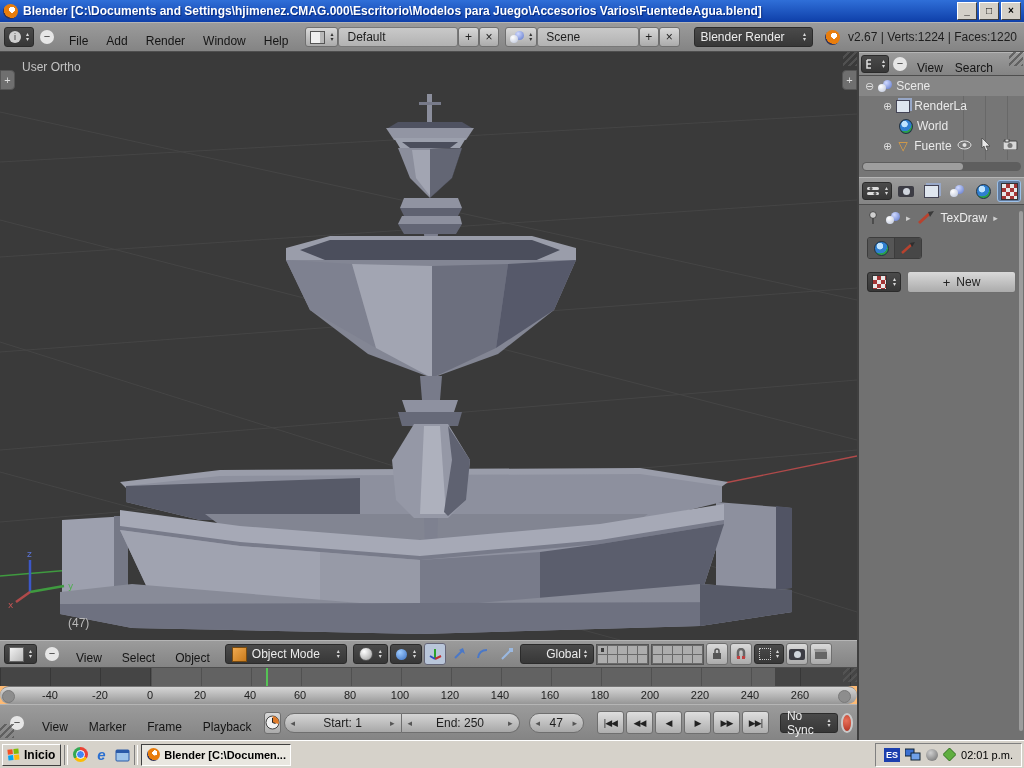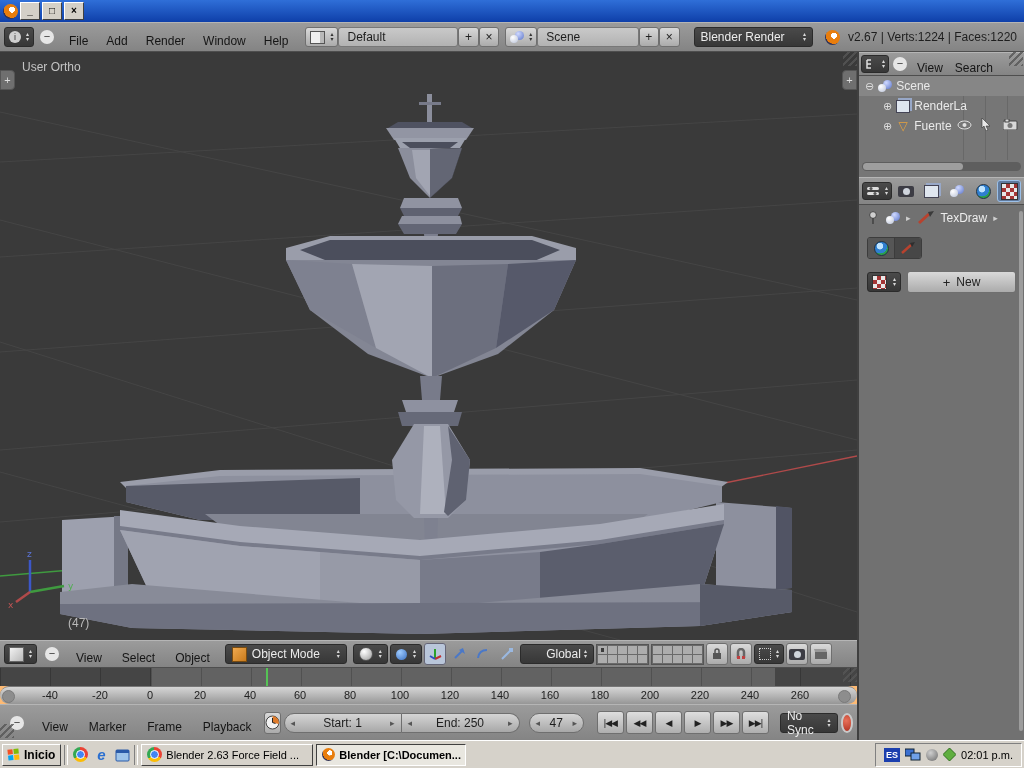--- a/index.html
+++ b/index.html
@@ -116,20 +116,21 @@
   .separator{width:2px;height:20px;border-left:1px solid #808080;border-right:1px solid #fff;}
   svg text{font-family:"DejaVu Sans",sans-serif;}
 </style>
 </head>
 <body>
 
 <div id="screen">
 
   <div id="titlebar">
     <span class="blogo"></span>
+    <span class="ttext">Blender [C:\Documents and Settings\hjimenez.CMAG.000\Escritorio\Modelos para Juego\Accesorios Varios\FuentedeAgua.blend]</span>
     <span class="winbtn">_</span>
     <span class="winbtn">□</span>
     <span class="winbtn">×</span>
   </div>
 
   <div id="topheader" class="bar">
     <span class="dd" style="padding:0 4px;gap:2px">
       <span style="width:12px;height:12px;border-radius:50%;background:#cfcfcf;color:#333;font-size:9px;line-height:12px;text-align:center">i</span>
       <span class="spin light">
           <span>▴</span>
@@ -493,20 +494,26 @@
           </span>
         <span>Scene</span>
       </div>
       <div class="orow" style="padding-left:24px">
         <span style="color:#ddd;font-size:11px">⊕</span>
         <span class="oicon">
             <span class="photos"></span>
           </span>
         <span>RenderLa</span>
       </div>
+      <div class="orow" style="padding-left:40px">
+        <span class="oicon">
+            <span class="globe"></span>
+          </span>
+        <span>World</span>
+      </div>
       <div class="orow" style="padding-left:24px">
         <span style="color:#ddd;font-size:11px">⊕</span>
         <span class="oicon" style="color:#e8a33d;font-size:12px">
             <span>▽</span>
           </span>
         <span>Fuente</span>
         <span style="position:absolute;left:98px">
           <svg width="15" height="10">
               <ellipse cx="7.5" cy="5" rx="6.5" ry="4" fill="none" stroke="#e0e0e0"></ellipse>
               <circle cx="7.5" cy="5" r="2" fill="#e0e0e0"></circle>
@@ -620,24 +627,20 @@
         <span class="chrome"></span>
       </span>
     <span class="qicon" style="color:#2a6fd0;font-weight:bold;font-style:italic;font-size:15px">e</span>
     <span class="qicon">
       <svg width="15" height="14">
           <rect x="1" y="2" width="13" height="11" rx="1" fill="#9ec4ea" stroke="#2a5aa8"></rect>
           <rect x="1" y="2" width="13" height="3" fill="#2a5aa8"></rect>
         </svg>
     </span>
     <span class="separator"></span>
-    <span class="tbtn" style="width:172px">
-      <span class="chrome" style="flex:0 0 auto"></span>
-      <span>Blender 2.63 Force Field ...</span>
-    </span>
     <span class="tbtn active" style="width:150px">
       <span class="blogo" style="width:13px;height:13px;flex:0 0 auto"></span>
       <span>Blender [C:\Documen...</span>
     </span>
     <span class="tray">
       <span class="es">ES</span>
       <svg width="16" height="13">
           <rect x="0" y="1" width="9" height="7" fill="#3a6fd0" stroke="#123"></rect>
           <rect x="6" y="5" width="9" height="7" fill="#6fa0e8" stroke="#123"></rect>
         </svg>

